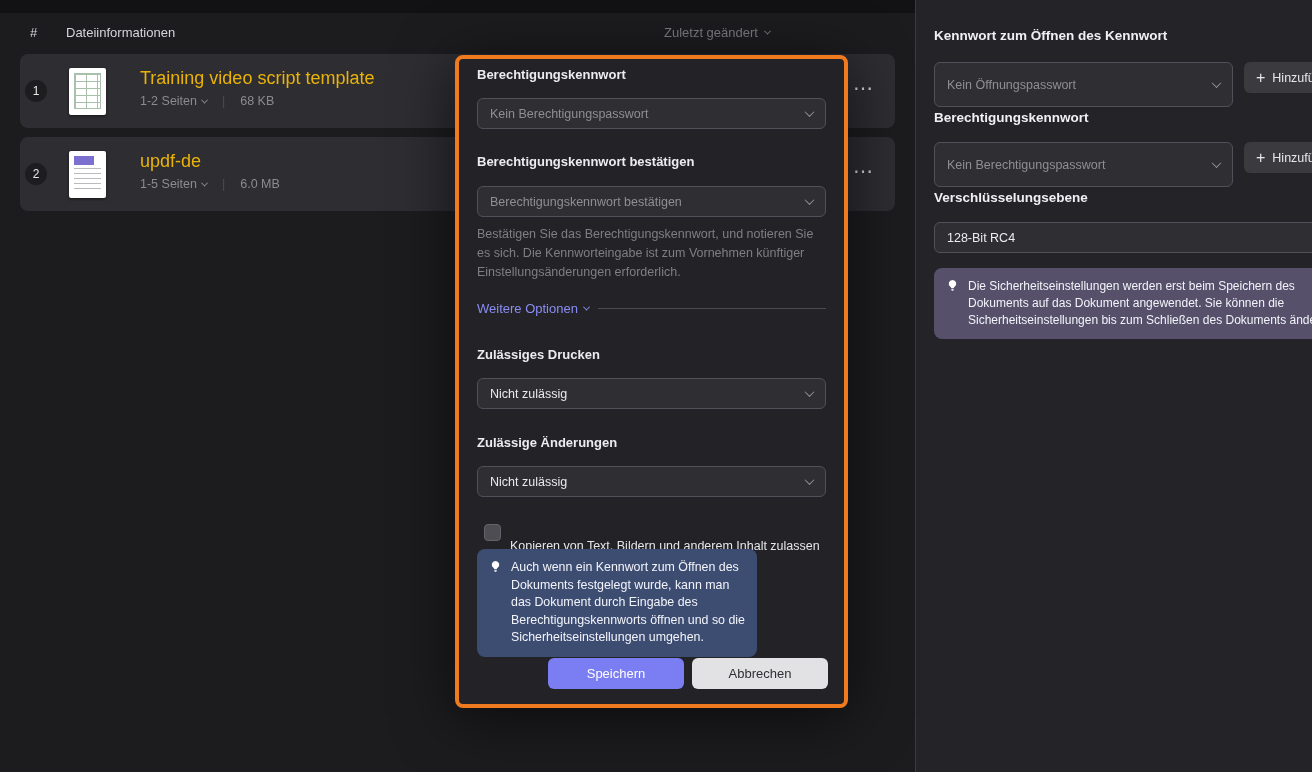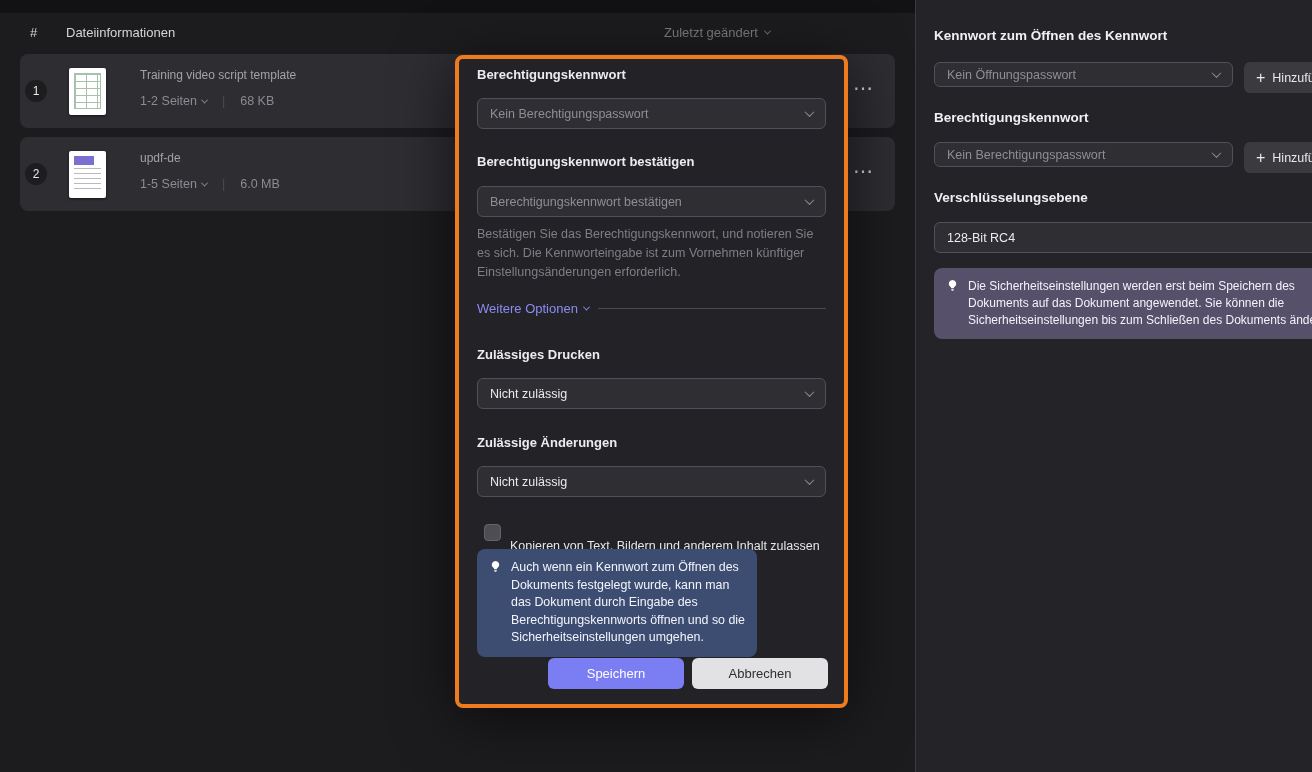--- a/index.html
+++ b/index.html
@@ -20,21 +20,21 @@
                background:#1d1d20; color:#e8e8ec; font-size:12px; display:flex; align-items:center; justify-content:center; }
   .row-thumb { position:absolute; left:49px; top:14px; width:37px; height:47px; background:#ffffff;
                border-radius:2px; box-shadow:0 1px 3px rgba(0,0,0,.5); }
   .thumb-grid { position:absolute; inset:5px 5px 6px 5px; border:1px solid #a9c0ad;
                 background:
                   repeating-linear-gradient(to bottom, #a9c0ad 0 1px, transparent 1px 7px),
                   repeating-linear-gradient(to right, #a9c0ad 0 1px, transparent 1px 11px); }
   .thumb-doc { position:absolute; inset:5px; }
   .t2-banner { width:20px; height:9px; background:#7b6fd0; margin-bottom:3px; }
   .t2-lines  { height:24px; background:repeating-linear-gradient(to bottom, #b9b9c0 0 1px, transparent 1px 5px); }
-  .row-title { position:absolute; left:120px; top:14px; font-size:12px; color:#a3a3a3; }
+  .row-title { position:absolute; left:120px; top:14px; font-size:18px; color:#eab308; }
   .row-sub   { position:absolute; left:120px; top:40px; font-size:12.5px; color:#8b8b91;
                display:flex; align-items:center; gap:15px; }
   .row-sub .sep { color:#4c4c52; }
   .row-pages { display:flex; align-items:center; gap:5px; cursor:pointer; }
   .row-menu  { position:absolute; right:22px; top:22px; color:#d2d2d6; font-size:20px; cursor:pointer; }
 
   
   .chev { display:inline-block; width:7px; height:7px; border-right:1.6px solid currentColor;
           border-bottom:1.6px solid currentColor; transform:rotate(45deg) translate(-1px,-1px); }
   .chev.sm { width:5px; height:5px; border-width:1.3px; }
@@ -62,21 +62,21 @@
   .m-info { position:absolute; left:18px; top:490px; width:280px; background:#3d4c71; }
   .btn { position:absolute; top:599px; width:136px; height:31px; border:none; border-radius:6px;
          font-size:13px; cursor:pointer; display:flex; align-items:center; justify-content:center; }
   .btn-save   { left:89px;  background:#7a7ef2; color:#ffffff; }
   .btn-cancel { left:233px; background:#e2e2e4; color:#2e2e33; }
 
   
   .vdivider { position:absolute; left:915px; top:0; width:1px; height:772px; background:#3a3a40; }
   .sidebar { position:absolute; left:916px; top:0; width:396px; height:772px; background:#232328; overflow:hidden; }
   .sb-heading { position:absolute; left:18px; font-size:13.5px; font-weight:700; color:#f0f0f4; }
-  .sb-field { position:absolute; left:18px; width:299px; height:25px; background:#2e2e33;
+  .sb-field { position:absolute; left:18px; width:299px; height:45px; background:#2e2e33;
               border:1px solid #50505a; border-radius:6px; display:flex; align-items:center;
               padding:0 12px; gap:8px; color:#8e8e95; }
   .sb-field input { flex:1; background:transparent; border:none; outline:none; color:#c9c9d0; font-size:12.5px; min-width:0; }
   .sb-field input::placeholder { color:#8e8e95; }
   .sb-add { position:absolute; left:328px; width:112px; height:31px; background:#3a3a3f; border:none;
             border-radius:6px; color:#e8e8ec; font-size:12.5px; display:flex; align-items:center;
             gap:7px; padding:0 12px; cursor:pointer; }
   .sb-add .plus { font-size:16px; line-height:1; color:#e8e8ec; }
   .sb-select { position:absolute; left:18px; top:222px; width:430px; height:31px; background:#2e2e33;
                border:1px solid #50505a; border-radius:6px; display:flex; align-items:center;

